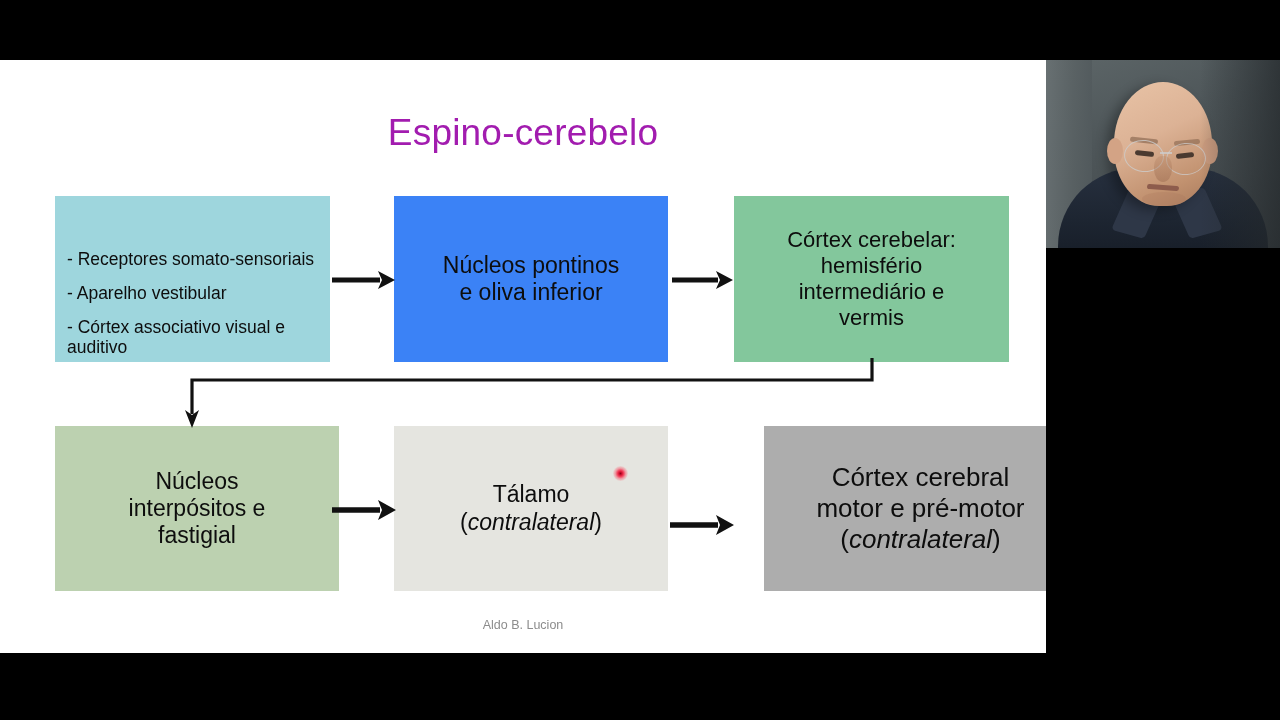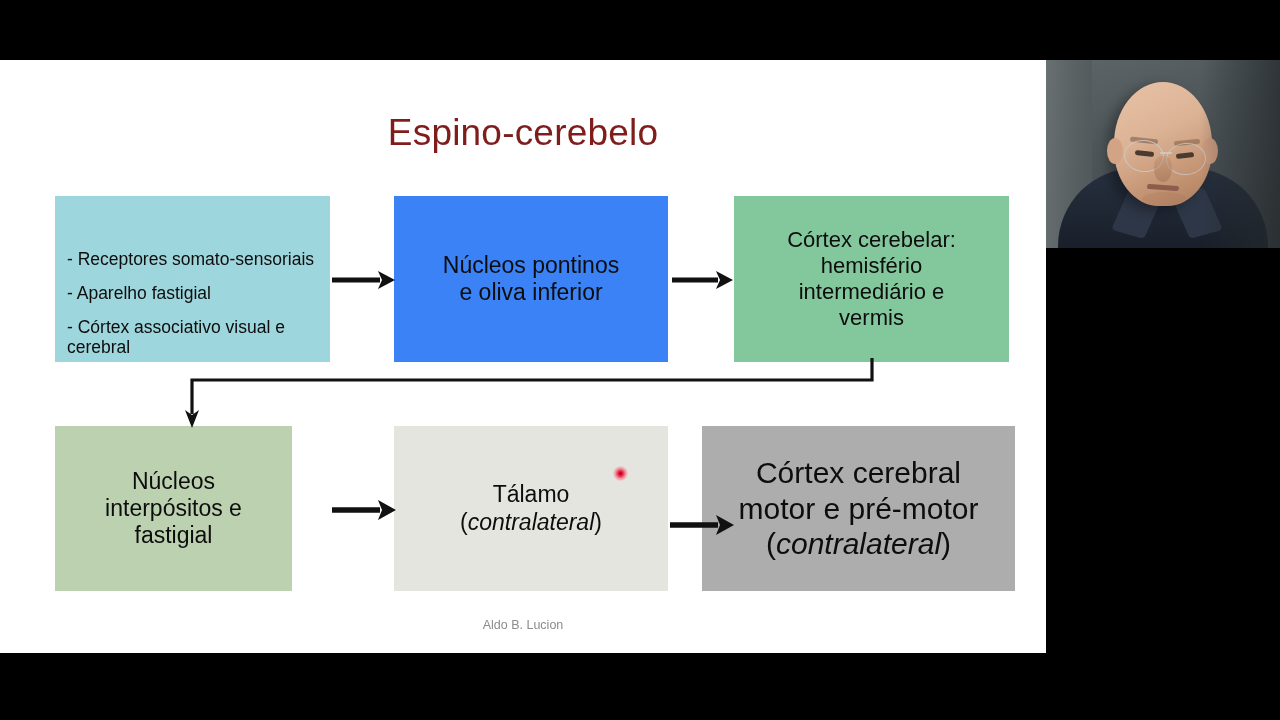--- a/index.html
+++ b/index.html
@@ -9,21 +9,21 @@
 
   
   #slide{
     position:absolute;left:0;top:60px;width:1046px;height:593px;
     background:#ffffff;overflow:hidden;
   }
 
   #slide-title{
     position:absolute;left:0;top:52px;width:1046px;
     text-align:center;
-    font-size:37px;color:#7f1d1d;letter-spacing:.2px;
+    font-size:37px;color:#a21caf;letter-spacing:.2px;
     white-space:nowrap;
   }
 
   
   .fbox{
     position:absolute;
     box-sizing:border-box;
     display:flex;
     align-items:center;
     justify-content:center;
@@ -50,32 +50,32 @@
     background:#3b82f6;font-size:23px;
   }
 
   #box-cortex-cereb{
     left:734px;top:136px;width:275px;height:166px;
     background:#83c79c;font-size:22px;
   }
 
   
   #box-nuclei{
-    left:55px;top:366px;width:237px;height:165px;
+    left:55px;top:366px;width:284px;height:165px;
     background:#bcd1b0;font-size:23px;
   }
 
   #box-thalamus{
     left:394px;top:366px;width:274px;height:165px;
     background:#e5e5e0;font-size:23px;
   }
 
   #box-motor-cortex{
-    left:702px;top:366px;width:313px;height:165px;
-    background:#adadad;font-size:30px;
+    left:764px;top:366px;width:313px;height:165px;
+    background:#adadad;font-size:26px;
   }
 
   .ital{font-style:italic;}
 
   
   .arrow-svg{position:absolute;overflow:visible;}
 
   #footer-credit{
     position:absolute;left:0;top:558px;width:1046px;text-align:center;
     font-size:12.5px;color:#8c8c8c;
@@ -152,22 +152,22 @@
 
 <div id="screen">
 
   <div id="slide">
 
     <div id="slide-title">Espino-cerebelo</div>
 
     <div class="fbox left-align" id="box-sources">
       <div class="inner">
         <div class="bullet">- Receptores somato-sensoriais</div>
-        <div class="bullet">- Aparelho fastigial</div>
-        <div class="bullet">- Córtex associativo visual e cerebral</div>
+        <div class="bullet">- Aparelho vestibular</div>
+        <div class="bullet">- Córtex associativo visual e auditivo</div>
       </div>
     </div>
 
     <div class="fbox" id="box-pontine">
       <div class="inner">
         <div>Núcleos pontinos</div>
         <div>e oliva inferior</div>
       </div>
     </div>
 

